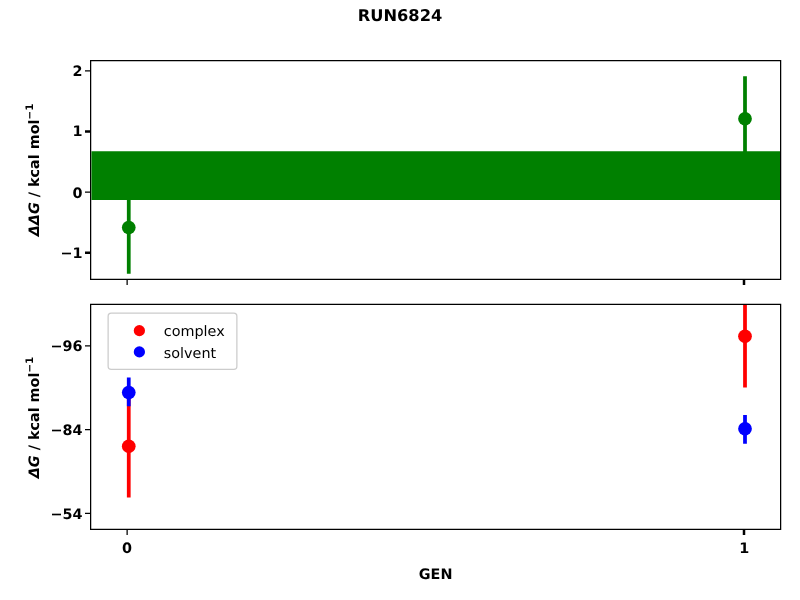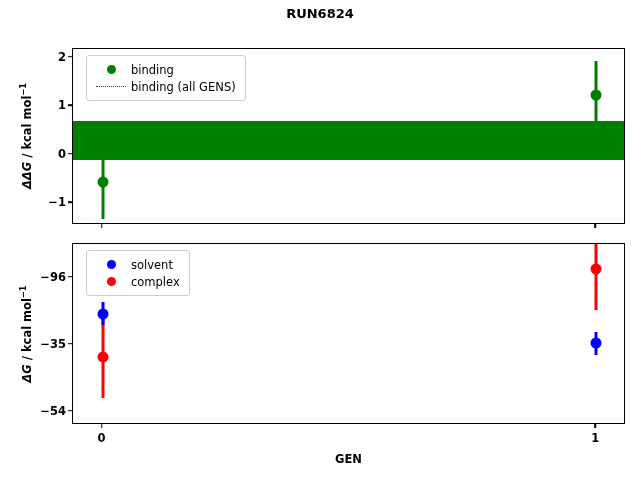--- a/index.html
+++ b/index.html
@@ -181,70 +181,56 @@
       <div class="ytick-mark" style="top: 105.212px; left: 68px; position: absolute;"></div>
       <div class="ytick-label" style="top: 153.697px; right: 574px;">0</div>
       <div class="ytick-mark" style="top: 153.697px; left: 68px; position: absolute;"></div>
       <div class="ytick-label" style="top: 202.182px; right: 574px;">−1</div>
       <div class="ytick-mark" style="top: 202.182px; left: 68px; position: absolute;"></div>
     </div>
   <div class="ylabel" id="top-ylabel" style="left: 0px; top: 136px; transform: translate(-50%, -50%) rotate(-90deg); margin-left: 26px;">
     <span class="ital">ΔΔG</span><span> / kcal mol</span><sup>−1</sup>
   </div>
 
-  <div class="legend" id="legend-top" style="left: 86px; top: 55px;">
-    <div class="legend-row">
-      <span class="legend-key">
-          <span class="legend-dot" id="lk-binding" style="background: rgb(0, 128, 0);"></span>
-        </span>
-      <span class="legend-text">binding</span>
-    </div>
-    <div class="legend-row">
-      <span class="legend-key">
-          <span class="legend-dash" id="lk-band" style="border-top-color: rgb(0, 128, 0);"></span>
-        </span>
-      <span class="legend-text">binding (all GENS)</span>
-    </div>
-  </div>
 
   <div class="axes" id="axes-bottom">
       <div class="errbar" style="left: 29.625px; top: 73.7407px; height: 79.7741px; background: rgb(255, 0, 0);"></div>
       <div class="marker" style="left: 29.625px; top: 112.622px; background: rgb(255, 0, 0);"></div>
       <div class="errbar" style="left: 523.375px; top: -16.0889px; height: 82.4556px; background: rgb(255, 0, 0);"></div>
       <div class="marker" style="left: 523.375px; top: 24.8037px; background: rgb(255, 0, 0);"></div>
       <div class="errbar" style="left: 29.625px; top: 58.3222px; height: 22.7926px; background: rgb(0, 0, 255);"></div>
       <div class="marker" style="left: 29.625px; top: 70.3889px; background: rgb(0, 0, 255);"></div>
       <div class="errbar" style="left: 523.375px; top: 87.8185px; height: 23.463px; background: rgb(0, 0, 255);"></div>
       <div class="marker" style="left: 523.375px; top: 99.2148px; background: rgb(0, 0, 255);"></div>
     </div>
 
   <div id="bottom-ticks">
       <div class="ytick-label" style="top: 276.519px; right: 574px;">−96</div>
       <div class="ytick-mark" style="top: 276.519px; left: 68px; position: absolute;"></div>
-      <div class="ytick-label" style="top: 343.556px; right: 574px;">−35</div>
+      <div class="ytick-label" style="top: 343.556px; right: 574px;">−84</div>
       <div class="ytick-mark" style="top: 343.556px; left: 68px; position: absolute;"></div>
       <div class="ytick-label" style="top: 410.593px; right: 574px;">−54</div>
       <div class="ytick-mark" style="top: 410.593px; left: 68px; position: absolute;"></div>
     </div>
   <div class="ylabel" id="bottom-ylabel" style="left: 0px; top: 333.5px; transform: translate(-50%, -50%) rotate(-90deg); margin-left: 26px;">
     <span class="ital">ΔG</span><span> / kcal mol</span><sup>−1</sup>
   </div>
 
   <div class="legend" id="legend-bottom" style="left: 86px; top: 250px;">
+    <div class="legend-row">
+      <span class="legend-key">
+          <span class="legend-dot" id="lk-complex" style="background: rgb(255, 0, 0);"></span>
+        </span>
+      <span class="legend-text">complex</span>
+    </div>
     <div class="legend-row">
       <span class="legend-key">
           <span class="legend-dot" id="lk-solvent" style="background: rgb(0, 0, 255);"></span>
         </span>
       <span class="legend-text">solvent</span>
-    </div>
-    <div class="legend-row">
-      <span class="legend-key">
-          <span class="legend-dot" id="lk-complex" style="background: rgb(255, 0, 0);"></span>
-        </span>
-      <span class="legend-text">complex</span>
     </div>
   </div>
 
   <div id="xticks">
       <div class="xtick-mark" style="position: absolute; left: 101.625px; top: 224px; bottom: auto;"></div>
       <div class="xtick-mark" style="position: absolute; left: 101.625px; top: 424px; bottom: auto;"></div>
       <div class="xtick-label" style="left: 101.625px; top: 431px;">0</div>
       <div class="xtick-mark" style="position: absolute; left: 595.375px; top: 224px; bottom: auto;"></div>
       <div class="xtick-mark" style="position: absolute; left: 595.375px; top: 424px; bottom: auto;"></div>
       <div class="xtick-label" style="left: 595.375px; top: 431px;">1</div>

